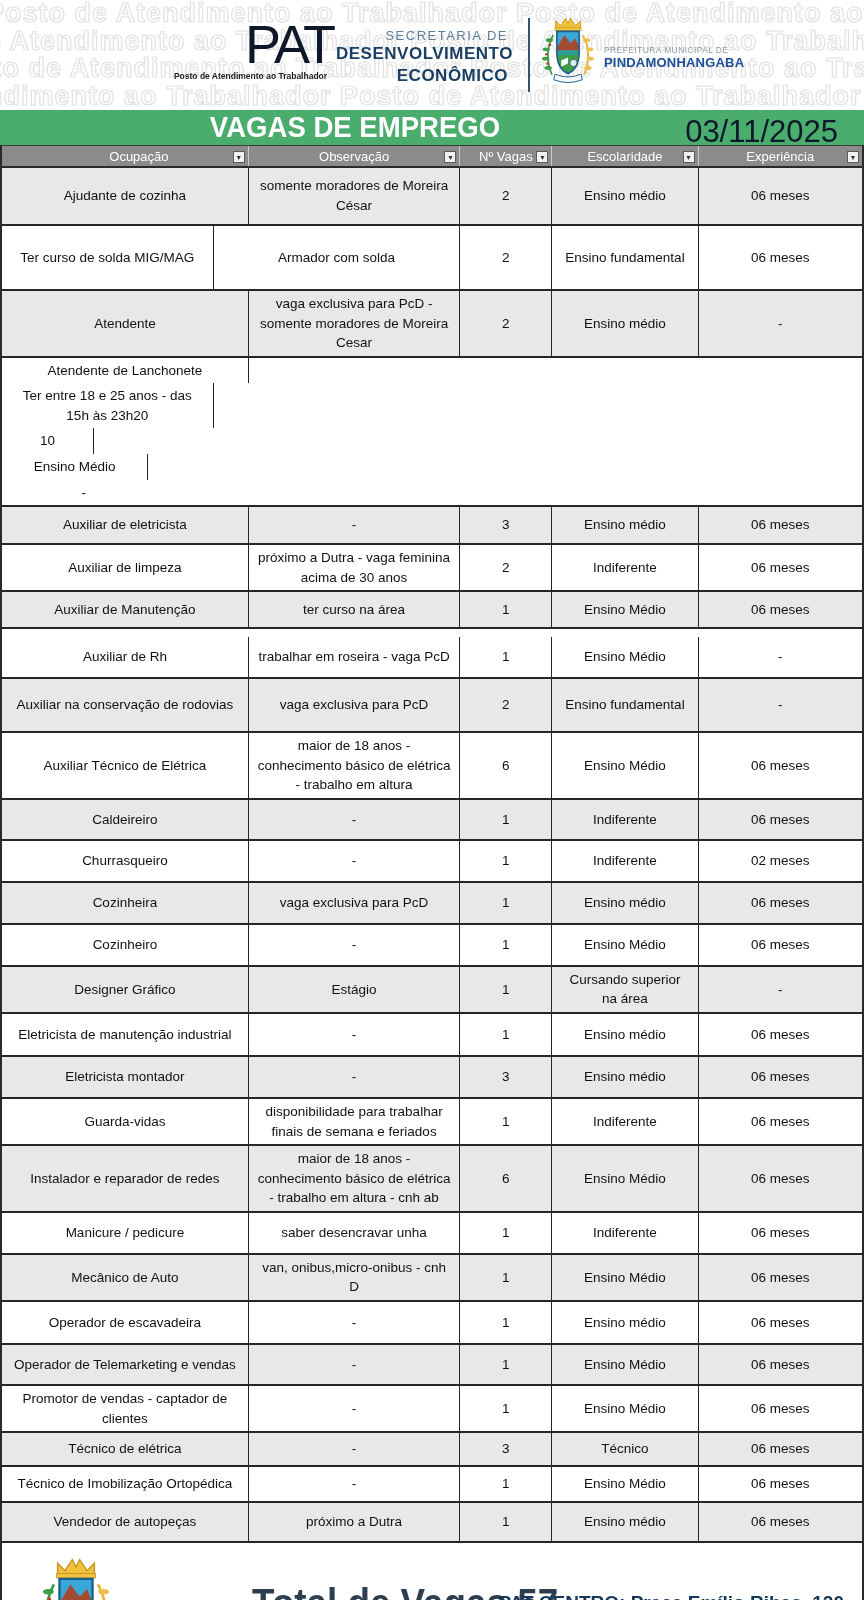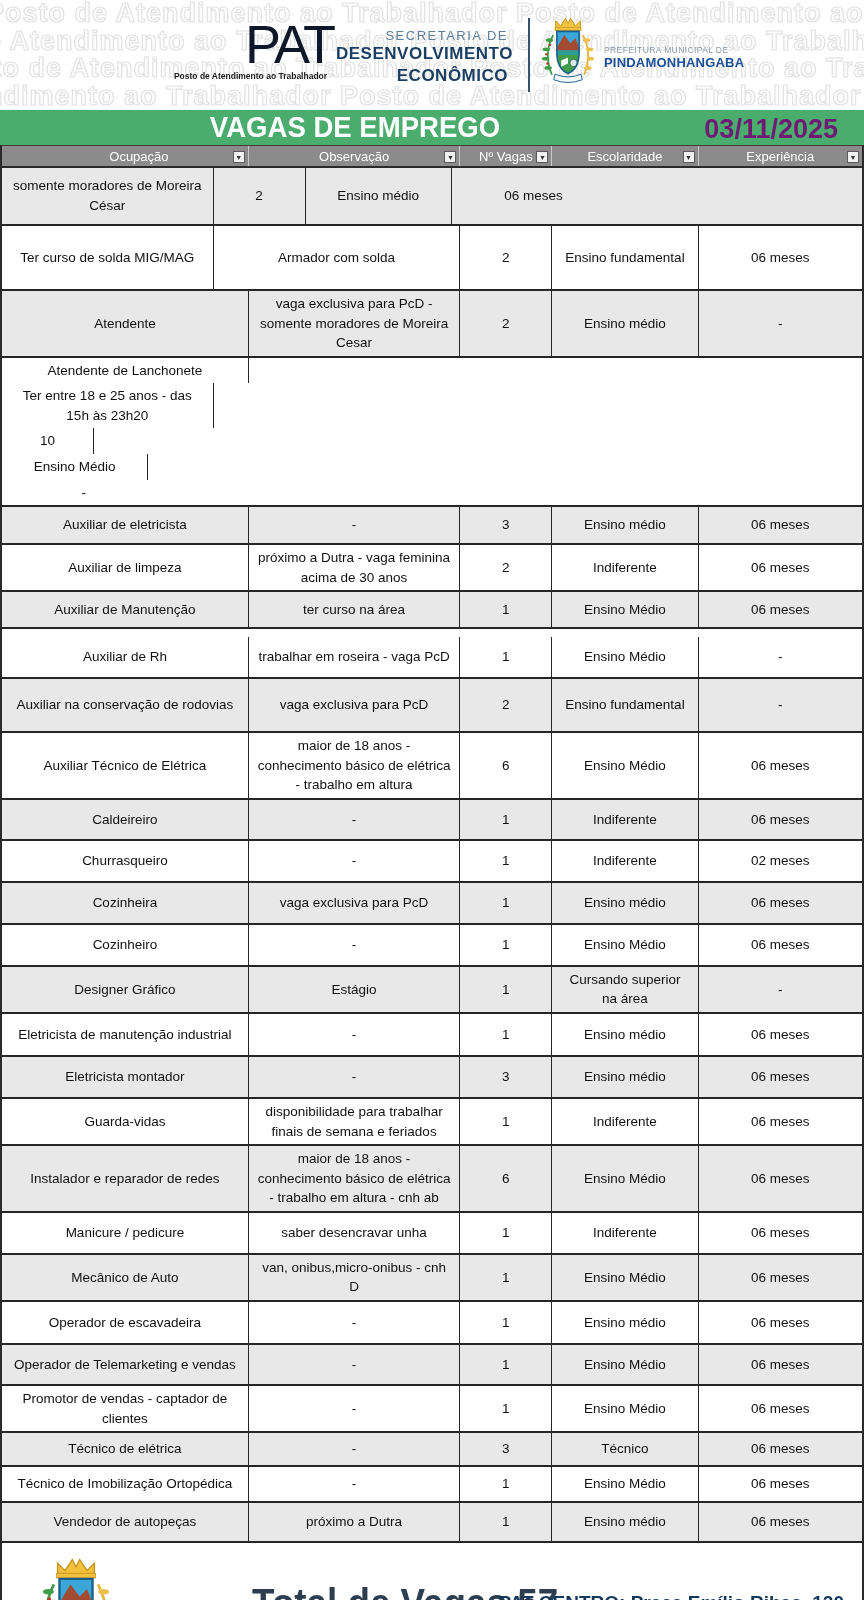--- a/index.html
+++ b/index.html
@@ -21,21 +21,21 @@
   .hdr-divider { position:absolute; left:528px; top:18px; width:2px; height:74px; background:#35536e; }
   .hdr-coat { position:absolute; left:537px; top:15px; }
   .hdr-pref { position:absolute; left:604px; top:45px; }
   .pref-l1 { font-size:8.5px; color:#8d9aa5; letter-spacing:.4px; }
   .pref-l2 { font-size:13px; font-weight:800; color:#1b4f97; letter-spacing:.2px; }
 
   
   .banner { position:relative; height:35px; background:#4aad6d; }
   .banner-title { position:absolute; left:140px; width:430px; top:1px; text-align:center;
                   font-size:29px; font-weight:800; color:#fff; transform:scaleX(.95); }
-  .banner-date { position:absolute; right:26px; top:4px; font-size:27px; font-weight:700; color:#701a75; }
+  .banner-date { position:absolute; right:26px; top:4px; font-size:31px; font-weight:400; color:#0f172a; }
 
   
   .jobs-table { border-left:2px solid #2a2a2a; border-right:2px solid #2a2a2a; }
   .t-head { display:flex; background:#8b8b8b; height:23px; border-top:1px solid #3a3a3a;
             border-bottom:2px solid #2a2a2a; }
   .th-cell { position:relative; display:flex; align-items:center; justify-content:center;
              color:#fff; font-size:13px; border-right:1px solid #c9c9c9; }
   .th-cell:last-child { border-right:none; }
   .filter-btn { position:absolute; right:3px; bottom:3px; width:12px; height:12px;
                 background:#f1f1f1; border:1px solid #5a5a5a; display:flex;
@@ -153,20 +153,21 @@
       </div>
       <div class="th-cell col4">
         <span>Experiência</span>
         <span class="filter-btn">
             <span>▼</span>
           </span>
       </div>
     </div>
     <div>
         <div class="t-row gray" style="min-height: 58px;">
+          <div class="t-cell col0">Ajudante de cozinha</div>
           <div class="t-cell col1">somente moradores de Moreira César</div>
           <div class="t-cell col2">2</div>
           <div class="t-cell col3">Ensino médio</div>
           <div class="t-cell col4">06 meses</div>
         </div>
         <div class="t-row white" style="min-height: 65px;">
           <div class="t-cell col1">Ter curso de solda MIG/MAG</div>
           <div class="t-cell col0">Armador com solda</div>
           <div class="t-cell col2">2</div>
           <div class="t-cell col3">Ensino fundamental</div>

